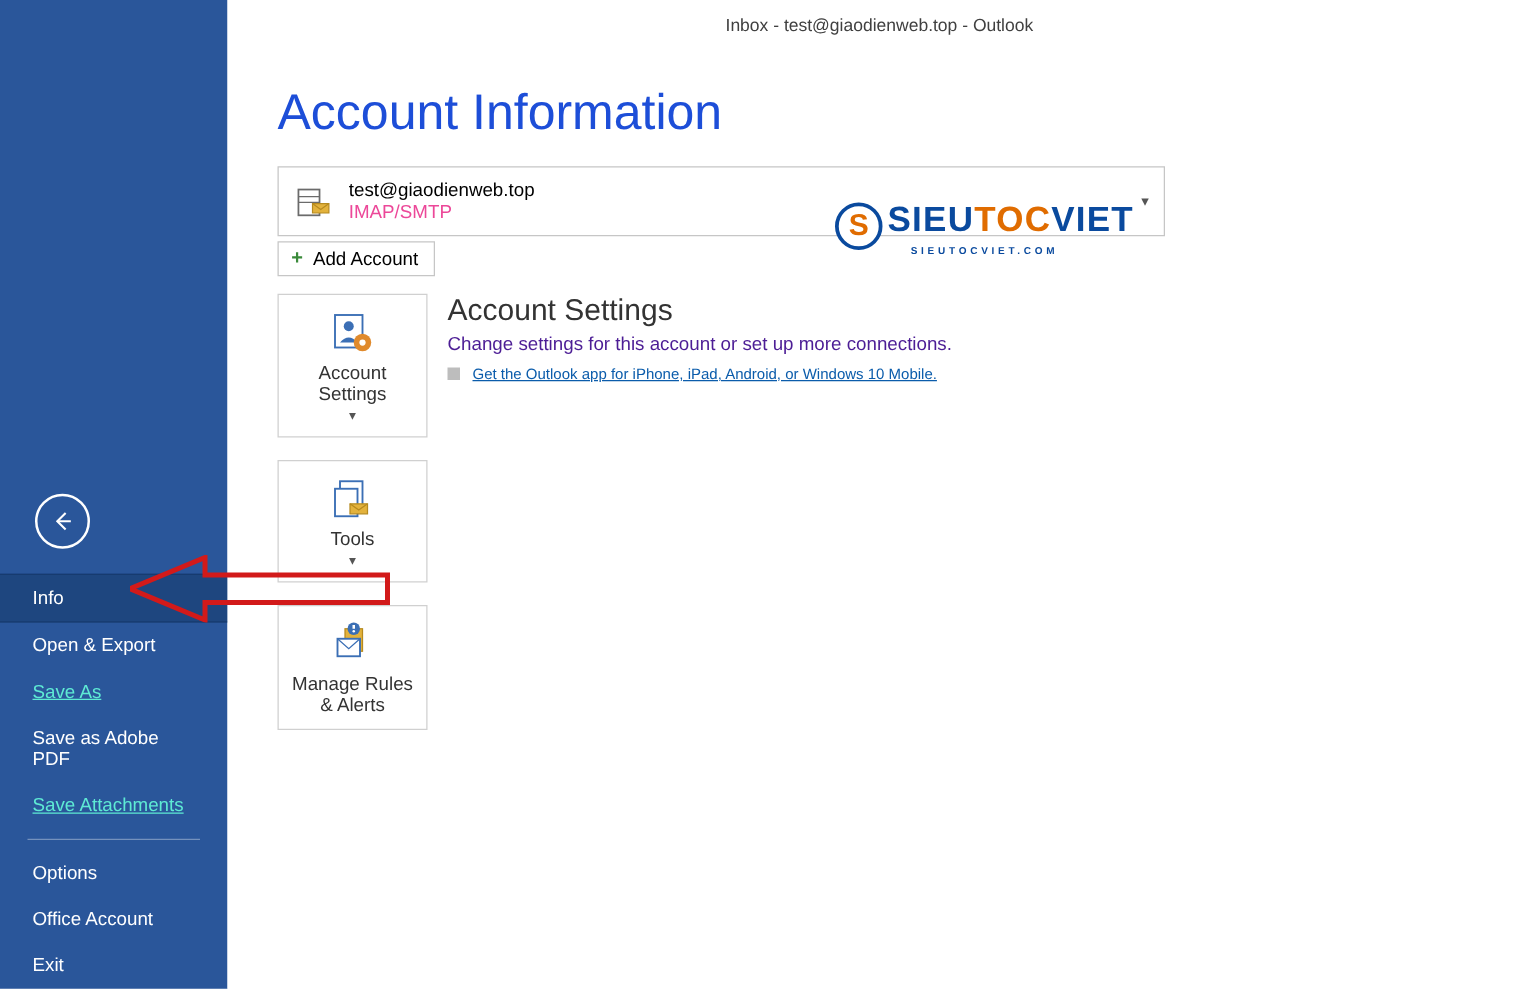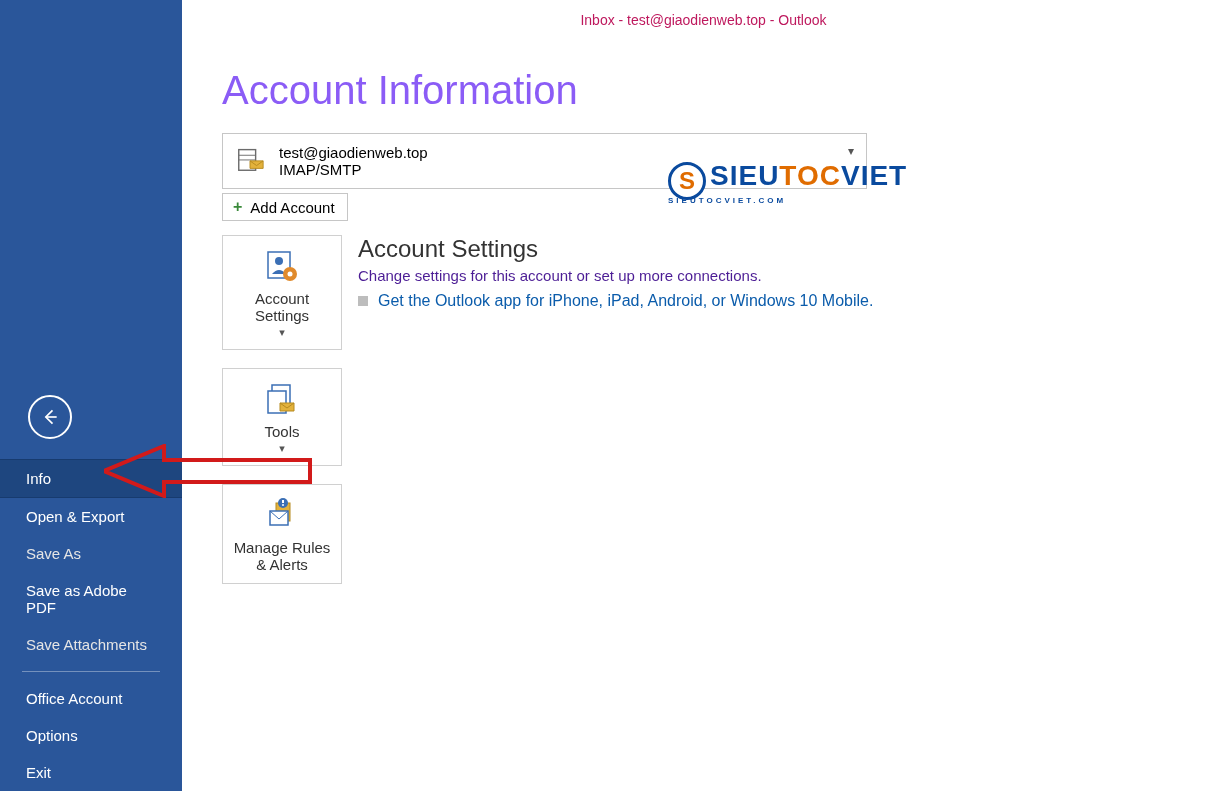--- a/index.html
+++ b/index.html
@@ -33,48 +33,48 @@
     cursor: pointer;
   }
   .back-btn svg { width: 20px; height: 20px; }
   .sb-item {
     padding: 10px 26px;
     font-size: 15px;
     cursor: pointer;
     color: #fff;
   }
   .sb-item.selected { background: #1e467f; border-top: 1px solid #173b6f; border-bottom: 1px solid #173b6f;}
-  .sb-item.dim { color: #e5e5e5; }
+  .sb-item.dim { color: #5eead4; text-decoration: underline; }
   .sb-sep { border-top: 1px solid rgba(255,255,255,0.35); margin: 8px 22px; }
   .main {
     flex: 1;
     position: relative;
     padding: 0;
     background: #fff;
   }
   .title-bar {
     font-size: 14px;
-    color: #be185d;
+    color: #404040;
     text-align: center;
     padding: 12px 0 0 0;
   }
   .content {
     padding: 0 0 0 40px;
   }
   .page-title {
     font-size: 40px;
     font-weight: 300;
-    color: #8b5cf6;
+    color: #1d4ed8;
     margin: 40px 0 20px 0;
   }
   .account-dd {
-    width: 645px;
+    width: 710px;
     border: 1px solid #c6c6c6;
     display: flex;
-    align-items: flex-start;
+    align-items: center;
     padding: 10px 12px;
     position: relative;
     font-size: 15px;
     cursor: pointer;
   }
   .account-dd .mailbox-icon {
     width: 30px; height: 30px;
     margin-right: 14px;
     display: flex; align-items:center; justify-content:center;
   }
@@ -109,34 +109,34 @@
   .big-btn .dd { font-size:11px; color:#555; margin-top:2px; }
   .section-title {
     font-size: 24px;
     font-weight: 400;
     color: #333;
     margin-bottom: 4px;
   }
   .section-desc { font-size:15px; color:#4c1d95; margin-top:4px; max-width:560px;}
   .link-row { display:flex; align-items:center; gap:10px; margin-top:8px;}
   .bullet-sq { width:10px; height:10px; background:#bdbdbd; display:inline-block;}
-  a.app-link { color:#0b5cab; font-size:16px; cursor:pointer;}
+  a.app-link { color:#0b5cab; text-decoration: underline; font-size:12px; cursor:pointer;}
   
   .watermark {
     position:absolute;
     top: 160px;
     left: 486px;
     font-weight: bold;
     font-family: Arial, sans-serif;
     pointer-events:none;
   }
   .watermark .big { font-size:28px; letter-spacing:1px; }
   .watermark .big .s1{ color:#0a4a9e; }
   .watermark .big .s2{ color:#e06c00; }
-  .watermark .sub { font-size:8px; color:#0a4a9e; letter-spacing:3px; margin-top:-4px; text-align:left;}
+  .watermark .sub { font-size:8px; color:#0a4a9e; letter-spacing:3px; margin-top:-4px; text-align:center;}
   .wm-circle {
     display:inline-block; width:38px; height:38px; border:3px solid #0a4a9e; border-radius:50%;
     color:#e06c00; font-size:24px; font-weight:bold; text-align:center; line-height:32px;
     vertical-align:middle; margin-right:4px; background:#fff;
   }
   
   .red-arrow {
     position:absolute;
     top: 444px;
     left: 104px;
@@ -153,22 +153,22 @@
           <path d="M15 4 L7 12 L15 20" stroke="#fff" stroke-width="2" fill="none"></path>
           <line x1="7" y1="12" x2="20" y2="12" stroke="#fff" stroke-width="2"></line>
         </svg>
     </div>
     <div class="sb-item selected"><span>Info</span></div>
     <div class="sb-item"><span>Open &amp; Export</span></div>
     <div class="sb-item dim"><span>Save As</span></div>
     <div class="sb-item"><span>Save as Adobe PDF</span></div>
     <div class="sb-item dim"><span>Save Attachments</span></div>
     <div class="sb-sep"></div>
+    <div class="sb-item"><span>Options</span></div>
     <div class="sb-item"><span>Office Account</span></div>
-    <div class="sb-item"><span>Options</span></div>
     <div class="sb-item"><span>Exit</span></div>
   </div>
 
   <div class="main">
     <div class="title-bar">Inbox - test@giaodienweb.top  -  Outlook</div>
 
     <div class="content">
       <h1 class="page-title">Account Information</h1>
 
       <div class="account-dd">
@@ -176,21 +176,21 @@
           <svg viewBox="0 0 32 32">
               <rect x="4" y="6" width="18" height="22" fill="none" stroke="#6b6b6b" stroke-width="1.5"></rect>
               <line x1="4" y1="12" x2="22" y2="12" stroke="#6b6b6b"></line>
               <line x1="4" y1="17" x2="22" y2="17" stroke="#6b6b6b"></line>
               <polygon points="16,18 30,18 30,26 16,26" fill="#e3b23c" stroke="#b68a1f"></polygon>
               <polyline points="16,18 23,23 30,18" fill="none" stroke="#b68a1f"></polyline>
             </svg>
         </span>
         <span class="acc-text">
           <span>test@giaodienweb.top</span>
-          <span style="color:#000000">IMAP/SMTP</span>
+          <span style="color:#ec4899">IMAP/SMTP</span>
         </span>
         <span class="chev">▾</span>
       </div>
 
       <button class="add-account-btn">
         <span class="plus-icon">+</span>
         <span>Add Account</span>
       </button>
 
       <div class="sections">

